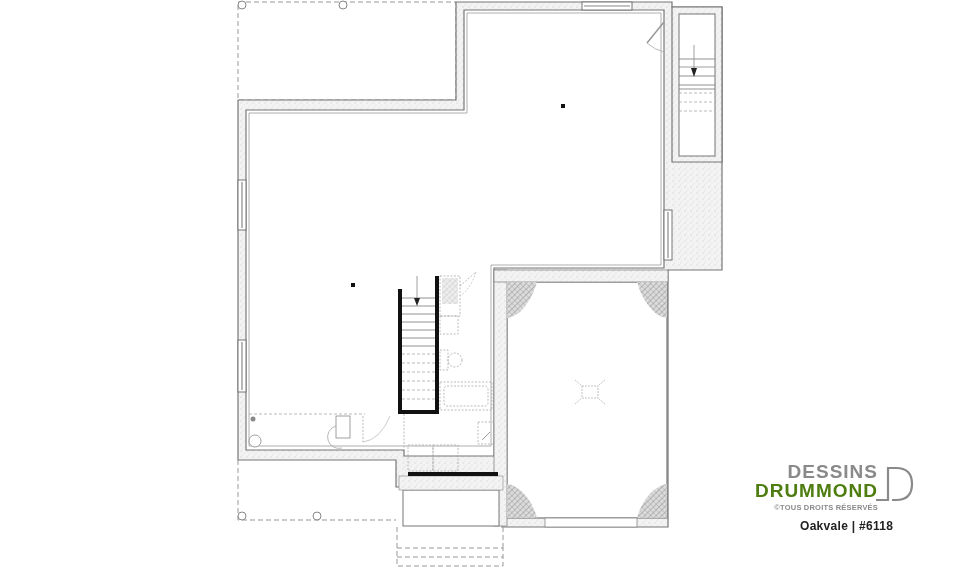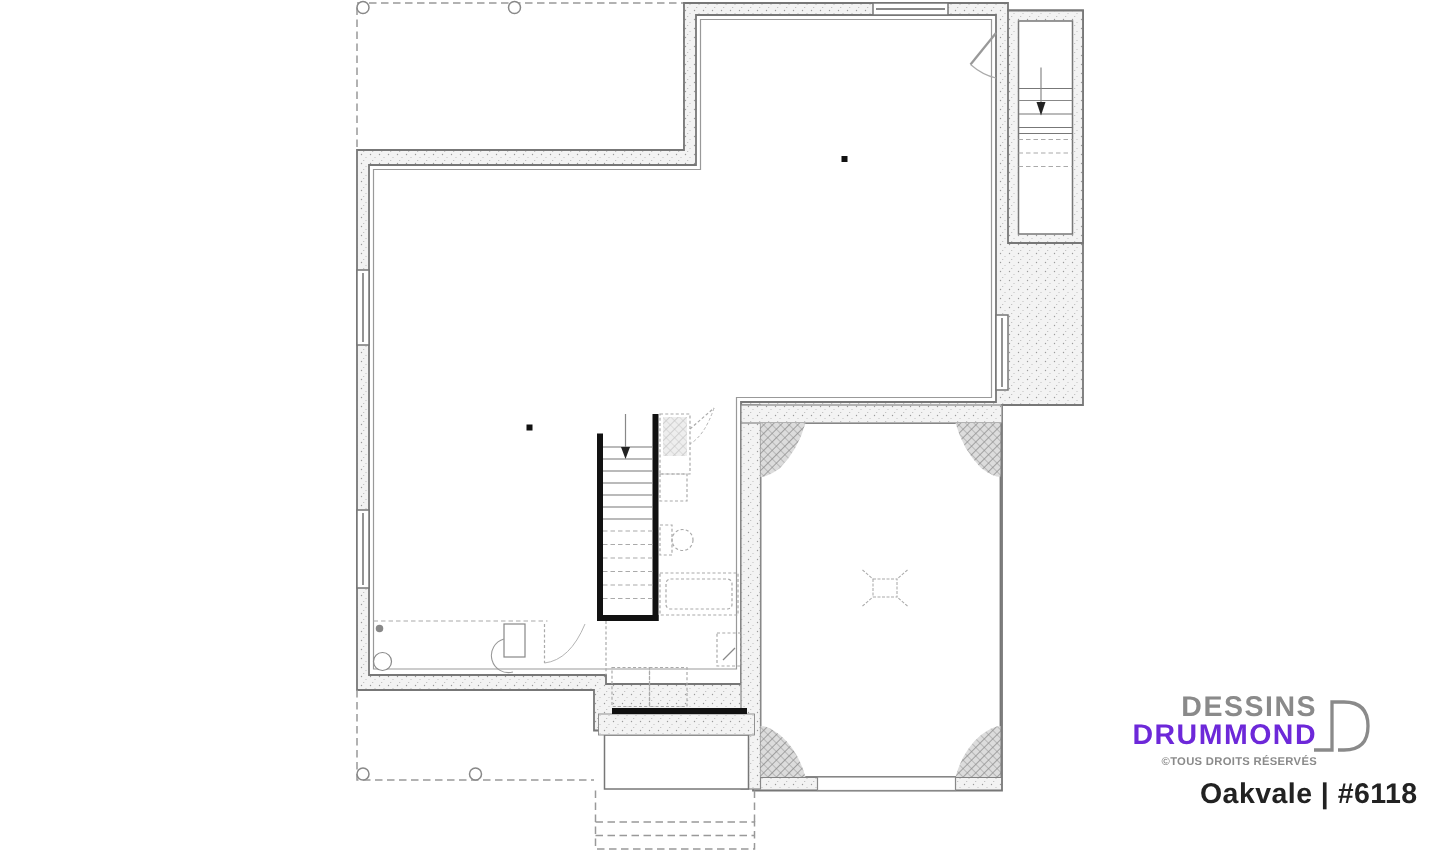--- a/index.html
+++ b/index.html
@@ -1,23 +1,23 @@
 <!DOCTYPE html>
 <html><head>
 <meta charset="utf-8">
 <style>
   html, body { margin:0; padding:0; background:#ffffff; }
   body { width:960px; height:569px; position:relative; overflow:hidden; font-family:"Liberation Sans", sans-serif; }
   #plan { position:absolute; left:0; top:0; width:960px; height:569px; }
   .logo { position:absolute; left:752px; top:462px; width:190px; height:60px;font-weight:bold; }
   .logo-line1 { position:absolute; right:64px; top:0px; font-size:19px; letter-spacing:1px; color:#8a8a8a; line-height:20px; font-family:"Liberation Sans", sans-serif; }
-  .logo-line2 { position:absolute; right:64px; top:19px; font-size:19px; letter-spacing:1px; color:#6d28d9; line-height:20px; font-family:"Liberation Sans", sans-serif; }
+  .logo-line2 { position:absolute; right:64px; top:19px; font-size:19px; letter-spacing:1px; color:#4d7c0f; line-height:20px; font-family:"Liberation Sans", sans-serif; }
   .logo-rights { position:absolute; right:64px; top:41px; font-size:7.5px; color:#8a8a8a; letter-spacing:0.2px; white-space:nowrap;padding-left:20px; }
   .logo-mark { position:absolute; left:122px; top:2px; width:42px; height:40px; }
-  .caption { position:absolute; left:800px; top:519px; font-size:19px; font-weight:bold; color:#222; letter-spacing:0.3px; white-space:nowrap; }
+  .caption { position:absolute; left:800px; top:519px; font-size:12px; font-weight:bold; color:#222; letter-spacing:0.3px; white-space:nowrap; }
 </style>
 </head>
 <body>
 
 <svg id="plan" viewBox="0 0 960 569" xmlns="http://www.w3.org/2000/svg">
   <defs>
     <pattern id="speckle" width="6" height="6" patternUnits="userSpaceOnUse">
       <rect width="6" height="6" fill="#f3f3f3"></rect>
       <circle cx="1" cy="1" r="0.45" fill="#9a9a9a"></circle>
       <circle cx="4" cy="3" r="0.35" fill="#b0b0b0"></circle>

